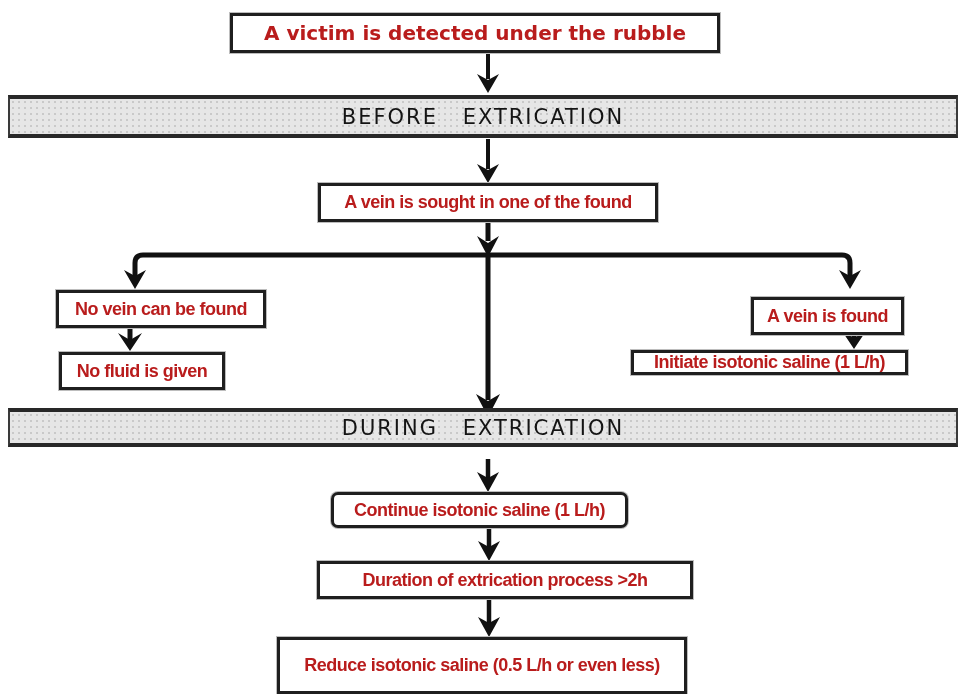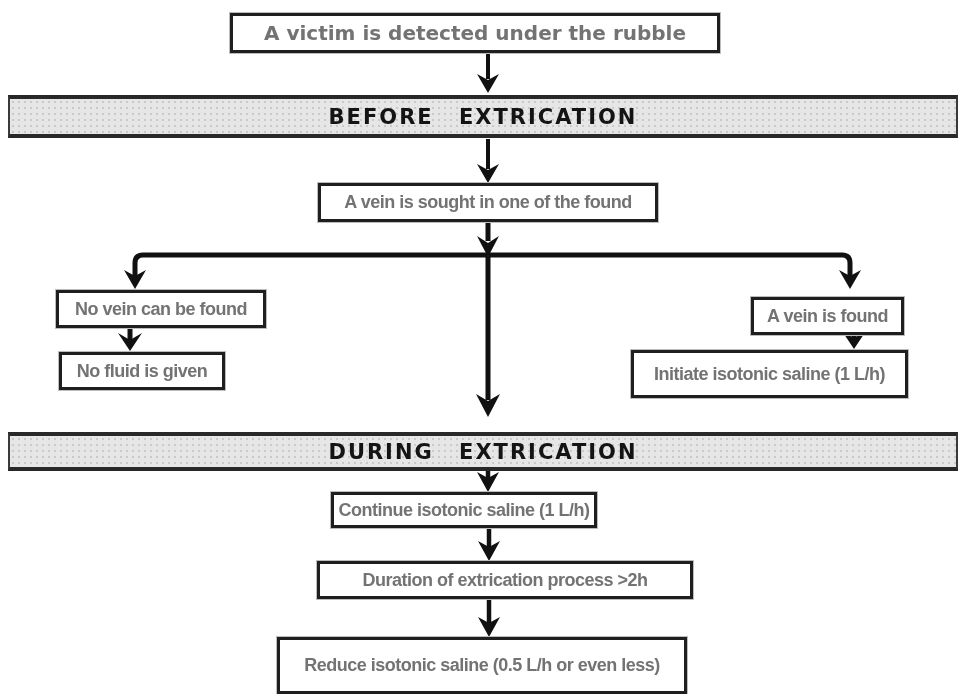--- a/index.html
+++ b/index.html
@@ -24,21 +24,21 @@
   .node {
     position: absolute;
     box-sizing: border-box;
     border: 3px solid #1f1f1f;
     background: #ffffff;
     display: flex;
     align-items: center;
     justify-content: center;
     text-align: center;
     font-weight: bold;
-    color: #737373;
+    color: #b91c1c;
     white-space: nowrap;
     font-size: 18px;
     letter-spacing: -0.5px;
     box-shadow: 0 0 0 1px #bdbdbd;
   }
   .node.title-node {
     font-family: "DejaVu Sans", sans-serif;
     font-size: 20px;
     letter-spacing: 0;
     left: 230px; top: 13px; width: 490px; height: 40px;
@@ -52,35 +52,35 @@
     border-bottom: 4px solid #282828;
     border-left: 2px solid #3a3a3a;
     border-right: 2px solid #3a3a3a;
     background-color: #e6e6e6;
     background-image: radial-gradient(circle, #c9c9c9 0.8px, rgba(0,0,0,0) 1px);
     background-size: 6px 6px;
     display: flex;
     align-items: center;
     justify-content: center;
     font-family: "DejaVu Sans", sans-serif;
-    font-weight: bold;
+    font-weight: normal;
     font-size: 21px;
     letter-spacing: 2px;
     word-spacing: 16px;
     color: #141414;
   }
   .banner.before { top: 95px; height: 43px; }
-  .banner.during { top: 432px; height: 39px; }
+  .banner.during { top: 408px; height: 39px; }
 
   .n-vein-sought   { left: 318px; top: 183px; width: 340px; height: 39px; }
   .n-no-vein       { left: 56px;  top: 290px; width: 210px; height: 38px; }
   .n-no-fluid      { left: 59px;  top: 352px; width: 166px; height: 38px; }
   .n-vein-found    { left: 751px; top: 290px; width: 153px; height: 38px; margin-top: 7px; }
-  .n-initiate      { left: 631px; top: 350px; width: 277px; height: 48px; }
-  .n-continue      { left: 331px; top: 492px; width: 266px; height: 36px; }
+  .n-initiate      { left: 631px; top: 350px; width: 277px; height: 25px; }
+  .n-continue      { left: 331px; top: 492px; width: 297px; height: 36px; border-radius: 7px; }
   .n-duration      { left: 317px; top: 561px; width: 376px; height: 38px; }
   .n-reduce        { left: 277px; top: 637px; width: 410px; height: 57px; }
 
   .connector-layer line, .connector-layer path.stroke-only {
     stroke: #111111;
     fill: none;
   }
   .connector-layer path.head {
     fill: #111111;
     stroke: none;

